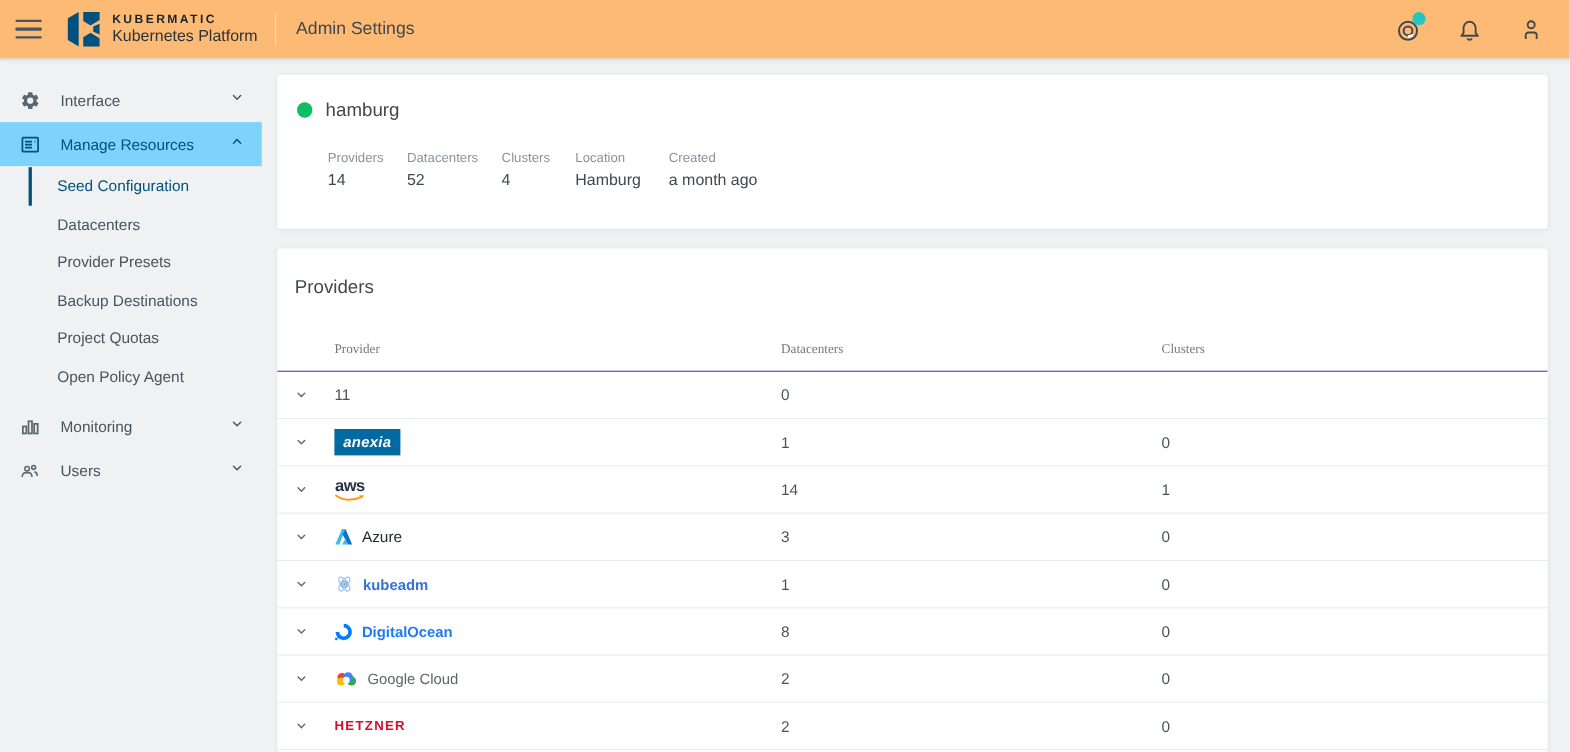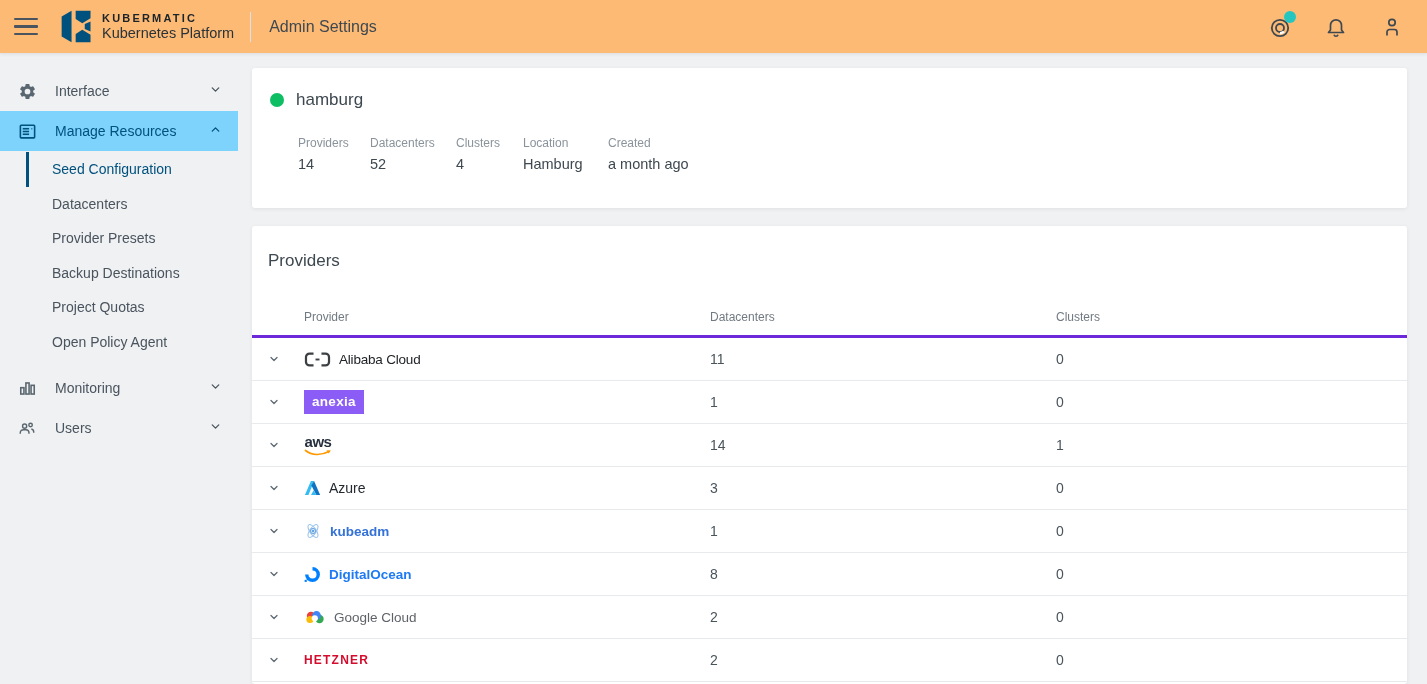--- a/index.html
+++ b/index.html
@@ -51,32 +51,32 @@
   .seed-stats { display:flex; margin-top:24px; padding-left:28px; }
   .stat { display:flex; flex-direction:column; }
   .stat:nth-child(1){ width:72px; } .stat:nth-child(2){ width:86px; }
   .stat:nth-child(3){ width:67px; } .stat:nth-child(4){ width:85px; }
   .stat-label { font-size:12px; color:#8a939b; line-height:14px; }
   .stat-value { font-size:14.5px; color:#3e4850; margin-top:6px; }
 
   .providers-card { flex:1; padding-top:24px; overflow:hidden; }
   .pc-title { font-size:17px; color:#3e4850; margin-left:16px; line-height:22px; }
   .pgrid { display:grid; grid-template-columns:36px 406px 346px auto; align-items:center; padding-left:16px; }
-  .phead { margin-top:26px; height:40px; border-bottom:3px solid #6d28d9; }
+  .phead { margin-top:26px; height:40px; border-bottom:1px solid #6d28d9;font-family:Liberation Serif, serif; }
   .phead .col { font-size:12px; color:#717a82; }
   .prow { height:43px; border-bottom:1px solid #e8ebee; cursor:pointer; }
   .pnum { font-size:14px; color:#4a545b; }
   .pcell { display:flex; align-items:center; gap:8px; }
   .rchev { display:flex; align-items:center; }
 
   
   .p-default-name { font-size:14px; color:#242a30; }
   .alibaba-name { font-size:13.5px; color:#212428; letter-spacing:-0.2px; }
-  .anexia-badge { background:#8b5cf6; color:#fff; font-weight:bold; font-size:13.5px;
-                  padding:4px 8px 5px 8px; letter-spacing:.3px; }
+  .anexia-badge { background:#0369a1; color:#fff; font-weight:bold; font-size:13.5px;
+                  padding:4px 8px 5px 8px; letter-spacing:.3px;font-style:italic; }
   .aws-wrap { display:inline-flex; flex-direction:column; align-items:center; line-height:1; }
   .aws-text { font-weight:bold; font-size:15px; color:#252f3e; letter-spacing:-0.5px; }
   .kubeadm-name { font-size:13.5px; font-weight:bold; color:#3572d8; }
   .do-name { font-size:13.5px; font-weight:bold; color:#1e7af5; }
   .google-name { font-size:13.5px; color:#5f6368; }
   .hetzner-name { font-size:12px; font-weight:bold; color:#d50c2d; letter-spacing:1.2px; }
 </style>
 </head>
 <body>
 
@@ -251,28 +251,20 @@
         <div class="col">Datacenters</div>
         <div class="col">Clusters</div>
       </div>
 
       <div class="pgrid prow">
         <span class="rchev">
           <svg width="12" height="12" viewBox="0 0 24 24" fill="none" stroke="#5f6a72" stroke-width="2.6" stroke-linecap="round" stroke-linejoin="round">
               <polyline points="6 9 12 15 18 9"></polyline>
             </svg>
         </span>
-        <span class="pcell">
-          <svg width="27" height="17" viewBox="0 0 34 20" fill="none" stroke="#3c4043" stroke-width="2.8">
-            <path d="M12 2.5 H7 a4.5 4.5 0 0 0 -4.5 4.5 v6 a4.5 4.5 0 0 0 4.5 4.5 h5"></path>
-            <path d="M22 2.5 h5 a4.5 4.5 0 0 1 4.5 4.5 v6 a4.5 4.5 0 0 1 -4.5 4.5 h-5"></path>
-            <line x1="14.5" y1="10" x2="19.5" y2="10" stroke-width="2.4"></line>
-          </svg>
-          <span class="alibaba-name">Alibaba Cloud</span>
-        </span>
         <span class="pnum">11</span>
         <span class="pnum">0</span>
       </div>
 
       <div class="pgrid prow">
         <span class="rchev">
           <svg width="12" height="12" viewBox="0 0 24 24" fill="none" stroke="#5f6a72" stroke-width="2.6" stroke-linecap="round" stroke-linejoin="round">
               <polyline points="6 9 12 15 18 9"></polyline>
             </svg>
         </span>

